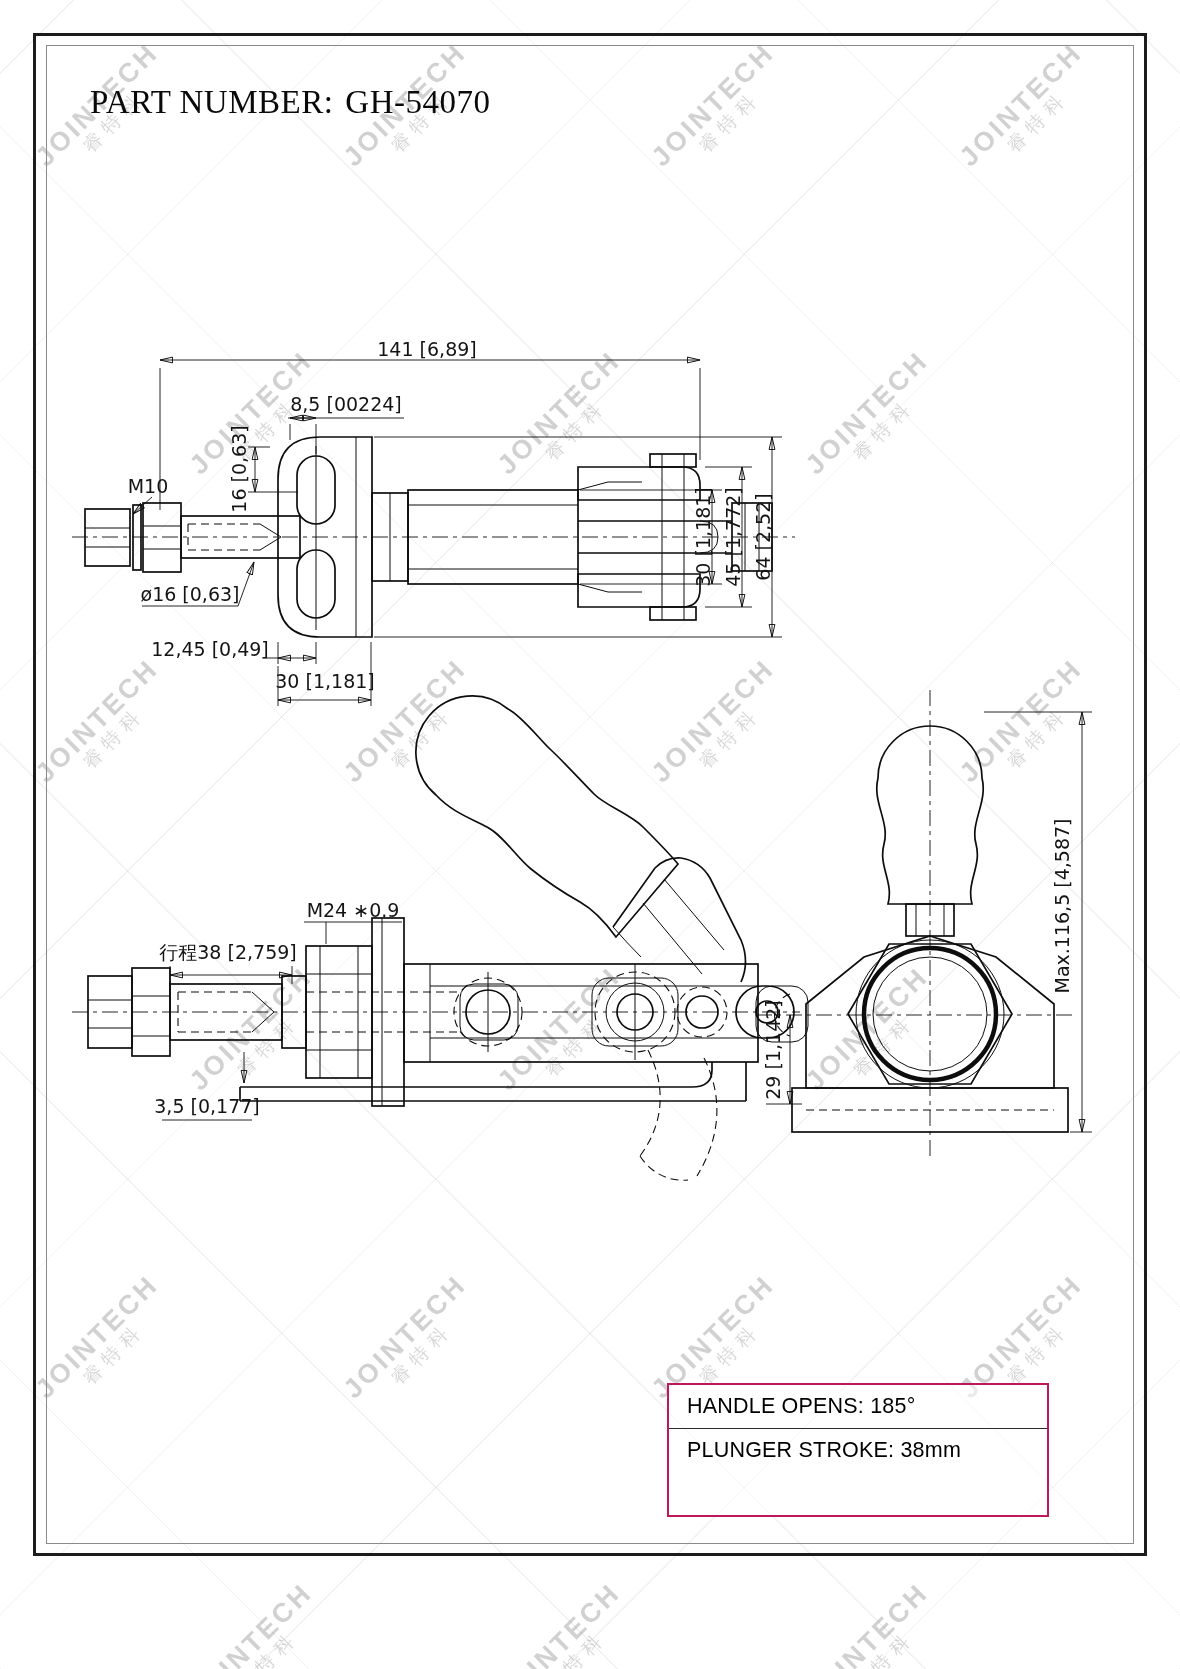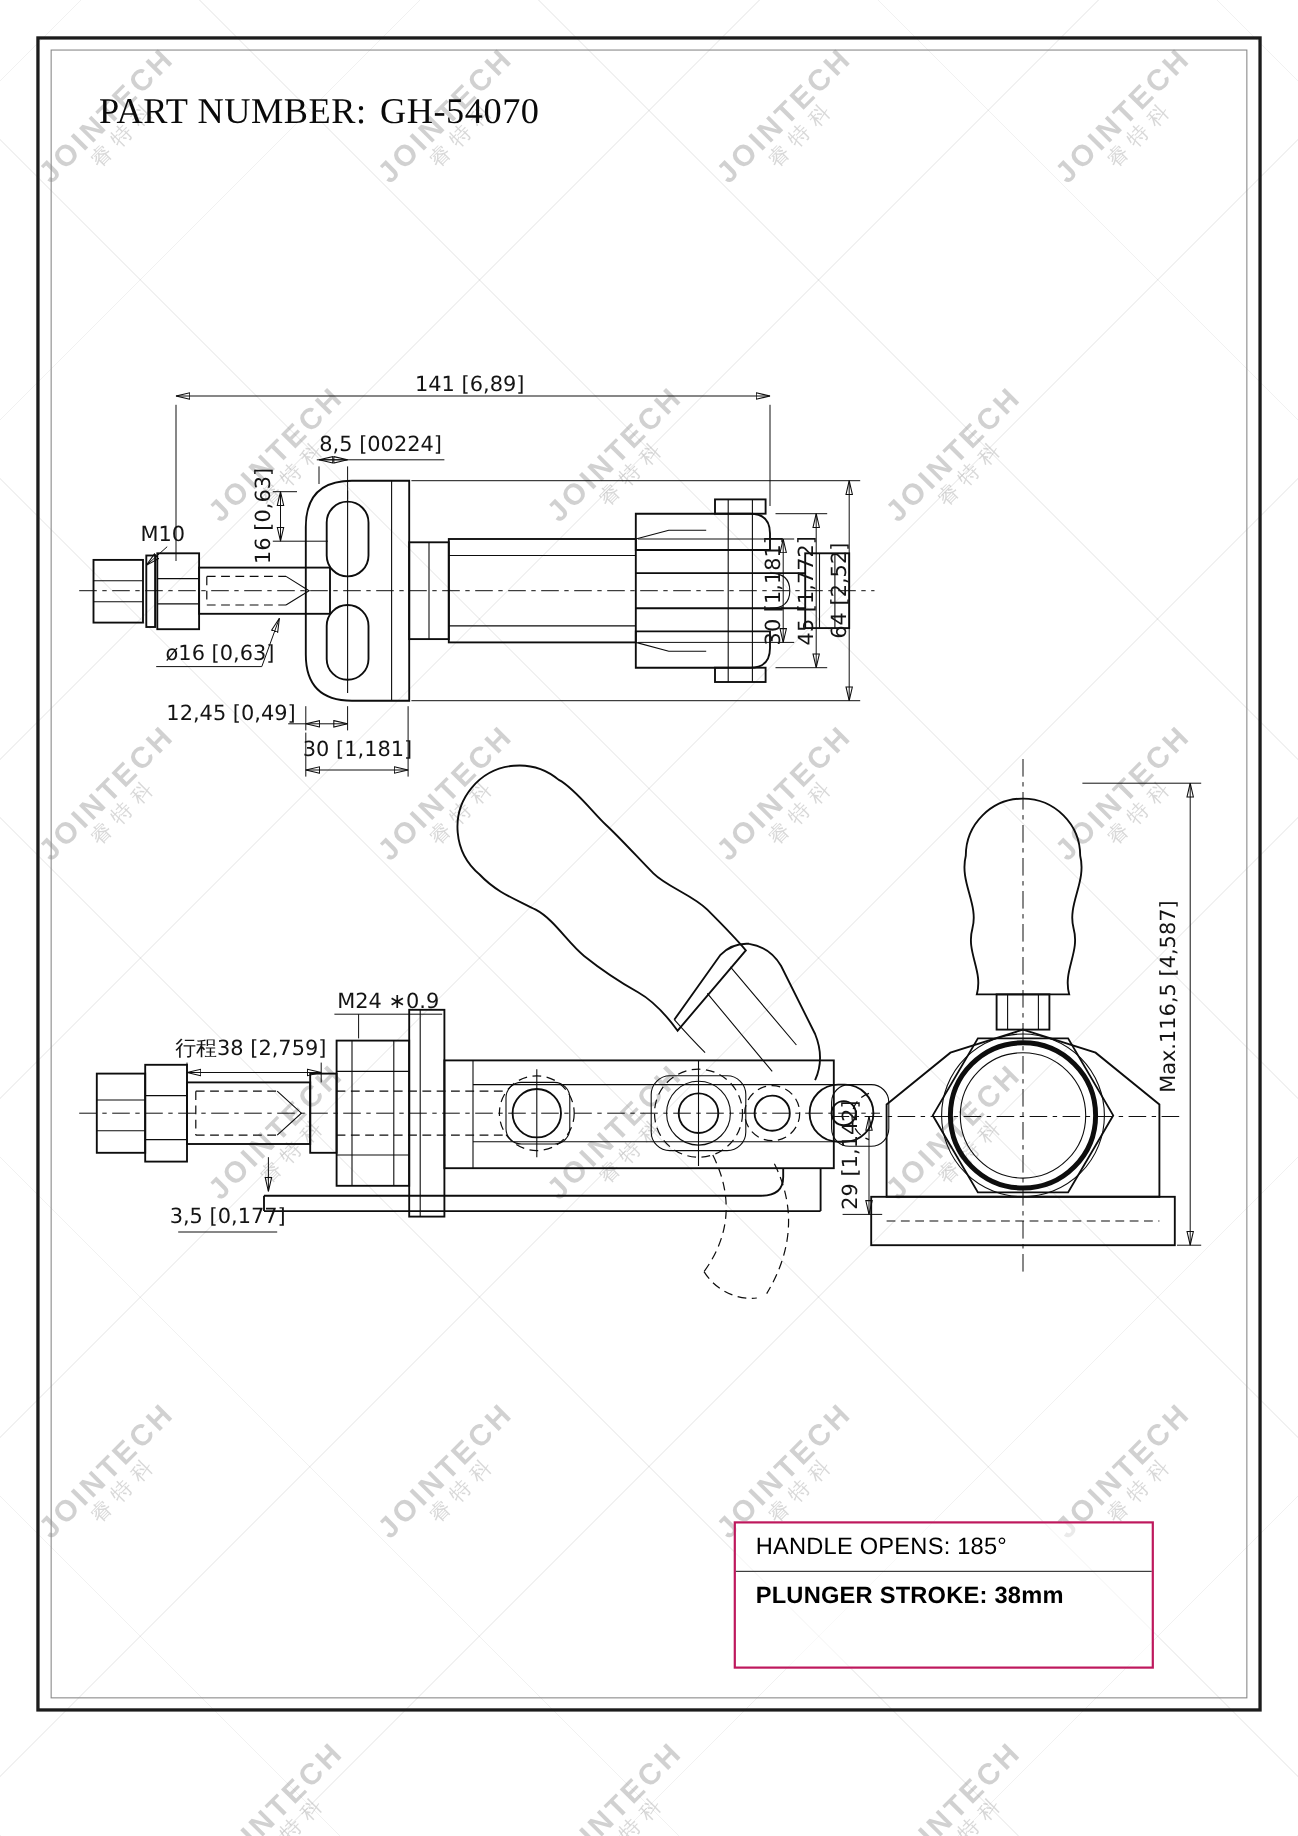--- a/index.html
+++ b/index.html
@@ -35,21 +35,21 @@
   
   .dim{position:absolute;transform:translate(-50%,-50%);white-space:nowrap;
        font-family:"DejaVu Sans",sans-serif;font-size:19px;color:#141414;}
   .dim.v{transform:translate(-50%,-50%) rotate(-90deg);}
   
   .spec{position:absolute;left:667px;top:1383px;width:378px;height:130px;
         border:2px solid #be185d;background:rgba(255,255,255,0.55);
         display:grid;grid-template-rows:1fr 1fr 1fr;}
   .spec .row{display:flex;align-items:center;padding-left:18px;
              font-size:21.5px;letter-spacing:0.2px;color:#000;}
-  .spec .row + .row{border-top:1.5px solid #2a2a2a;font-weight:bold;}
+  .spec .row + .row{border-top:1.5px solid #2a2a2a;}
 </style>
 </head>
 <body>
 
 <div class="sheet">
 
   <div class="wm-layer" id="wm">
       <div class="wm-item" style="left: 104px; top: 112px;">
         <span class="wm-brand">JOINTECH</span>
         <span class="wm-cn">睿特科</span>
@@ -302,21 +302,21 @@
       <path class="d" d="M 1082 712 L 1082 1132" marker-start="url(#ar)" marker-end="url(#ar)"></path>
       <path class="d" d="M 766 1104 L 802 1104"></path>
       <path class="d" d="M 790 1015 L 790 1104" marker-start="url(#ar)" marker-end="url(#ar)"></path>
     </g>
   </svg>
 
   <div class="dim" style="left:427px;top:349px">141 [6,89]</div>
   <div class="dim" style="left:346px;top:404px">8,5 [00224]</div>
   <div class="dim v" style="left:239px;top:469px">16 [0,63]</div>
   <div class="dim" style="left:148px;top:486px">M10</div>
-  <div class="dim" style="left:200px;top:594px">ø16 [0,63]</div>
+  <div class="dim" style="left:190px;top:594px">ø16 [0,63]</div>
   <div class="dim" style="left:210px;top:649px">12,45 [0,49]</div>
   <div class="dim" style="left:325px;top:681px">30 [1,181]</div>
   <div class="dim v" style="left:703px;top:537px">30 [1,181]</div>
   <div class="dim v" style="left:733px;top:537px">45 [1,772]</div>
   <div class="dim v" style="left:763px;top:537px">64 [2,52]</div>
 
   <div class="dim" style="left:353px;top:910px">M24 ∗0.9</div>
   <div class="dim" style="left:228px;top:953px">行程38 [2,759]</div>
   <div class="dim" style="left:207px;top:1106px">3,5 [0,177]</div>
 

